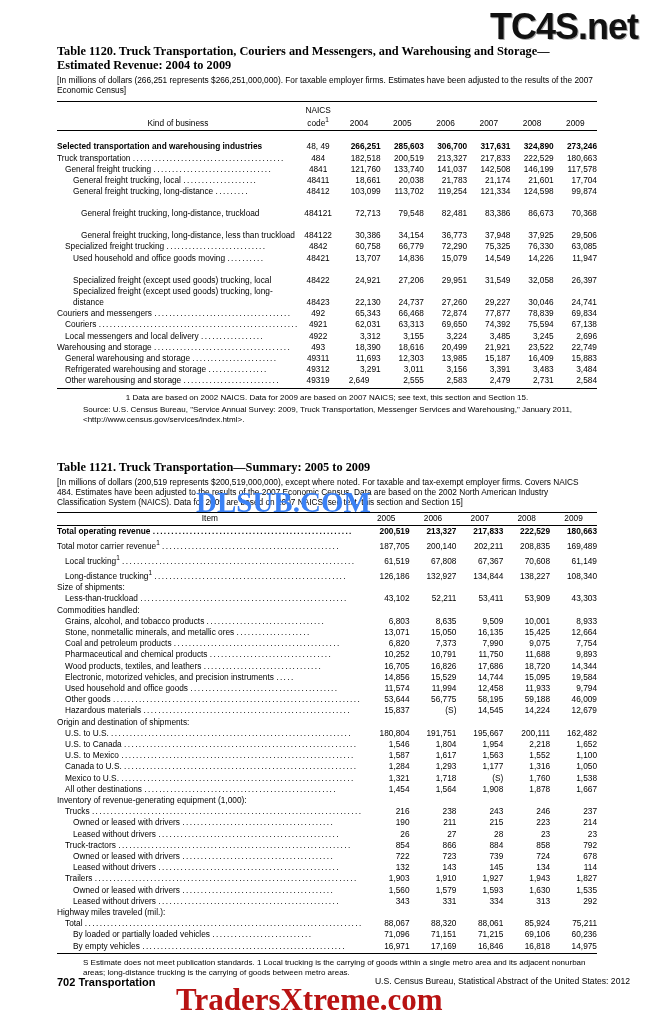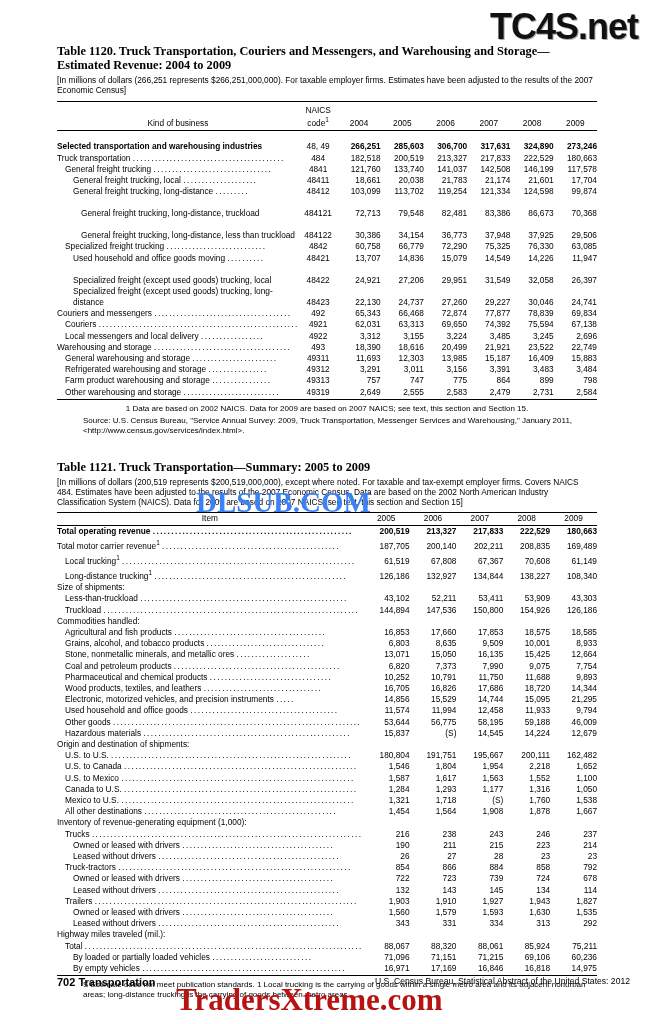--- a/index.html
+++ b/index.html
@@ -243,33 +243,23 @@
             <td class="lbl ind1" style="width: 218px; overflow: hidden; white-space: nowrap;">Refrigerated warehousing and storage <span style="letter-spacing:1.4px;">................</span></td>
             <td class="ctr" style="width: 54px;">49312</td>
             <td class="num" style="width: 62px;">3,291</td>
             <td class="num" style="width: 62px;">3,011</td>
             <td class="num" style="width: 62px;">3,156</td>
             <td class="num" style="width: 62px;">3,391</td>
             <td class="num" style="width: 62px;">3,483</td>
             <td class="num" style="width: 62px;">3,484</td>
           </tr>
           <tr class="row">
-            <td class="lbl ind1" style="width: 218px; overflow: hidden; white-space: nowrap;">Farm product warehousing and storage <span style="letter-spacing:1.4px;">................</span></td>
-            <td class="ctr" style="width: 54px;">49313</td>
-            <td class="num" style="width: 62px;">757</td>
-            <td class="num" style="width: 62px;">747</td>
-            <td class="num" style="width: 62px;">775</td>
-            <td class="num" style="width: 62px;">864</td>
-            <td class="num" style="width: 62px;">899</td>
-            <td class="num" style="width: 62px;">798</td>
-          </tr>
-          <tr class="row">
             <td class="lbl ind1" style="width: 218px; overflow: hidden; white-space: nowrap;">Other warehousing and storage <span style="letter-spacing:1.4px;">..........................</span></td>
             <td class="ctr" style="width: 54px;">49319</td>
-            <td class="num" style="width: 62px;">2,649</td>
+            <td class="num" style="width: 62px; text-align: center;">2,649</td>
             <td class="num" style="width: 62px;">2,555</td>
             <td class="num" style="width: 62px;">2,583</td>
             <td class="num" style="width: 62px;">2,479</td>
             <td class="num" style="width: 62px;">2,731</td>
             <td class="num" style="width: 62px;">2,584</td>
           </tr>
         </tbody>
     </table>
     <div style="border-top:1.1px solid #000;margin-top:1px;width:540px;"></div>
     <div class="note" style="margin-top:4px;text-align:center;">1 Data are based on 2002 NAICS. Data for 2009 are based on 2007 NAICS; see text, this section and Section 15.</div>
@@ -337,42 +327,26 @@
           </tr>
           <tr class="row">
             <td class="lbl ind1" style="width: 272px; overflow: hidden; white-space: nowrap;">Less-than-truckload <span style="letter-spacing:1.4px;">........................................................</span></td>
             <td class="num" style="width: 54px;">43,102</td>
             <td class="num" style="width: 54px;">52,211</td>
             <td class="num" style="width: 54px;">53,411</td>
             <td class="num" style="width: 54px;">53,909</td>
             <td class="num" style="width: 54px;">43,303</td>
           </tr>
           <tr class="row">
-            <td class="lbl ind1" style="width: 272px; overflow: hidden; white-space: nowrap;">Truckload <span style="letter-spacing:1.4px;">.....................................................................</span></td>
-            <td class="num" style="width: 54px;">144,894</td>
-            <td class="num" style="width: 54px;">147,536</td>
-            <td class="num" style="width: 54px;">150,800</td>
-            <td class="num" style="width: 54px;">154,926</td>
-            <td class="num" style="width: 54px;">126,186</td>
-          </tr>
-          <tr class="row">
             <td class="lbl ind0" style="width: 272px;">Commodities handled:</td>
             <td class="num" style="width: 54px;"></td>
             <td class="num" style="width: 54px;"></td>
             <td class="num" style="width: 54px;"></td>
             <td class="num" style="width: 54px;"></td>
             <td class="num" style="width: 54px;"></td>
-          </tr>
-          <tr class="row">
-            <td class="lbl ind1" style="width: 272px; overflow: hidden; white-space: nowrap;">Agricultural and fish products <span style="letter-spacing:1.4px;">.........................................</span></td>
-            <td class="num" style="width: 54px;">16,853</td>
-            <td class="num" style="width: 54px;">17,660</td>
-            <td class="num" style="width: 54px;">17,853</td>
-            <td class="num" style="width: 54px;">18,575</td>
-            <td class="num" style="width: 54px;">18,585</td>
           </tr>
           <tr class="row">
             <td class="lbl ind1" style="width: 272px; overflow: hidden; white-space: nowrap;">Grains, alcohol, and tobacco products <span style="letter-spacing:1.4px;">................................</span></td>
             <td class="num" style="width: 54px;">6,803</td>
             <td class="num" style="width: 54px;">8,635</td>
             <td class="num" style="width: 54px;">9,509</td>
             <td class="num" style="width: 54px;">10,001</td>
             <td class="num" style="width: 54px;">8,933</td>
           </tr>
           <tr class="row">
@@ -406,21 +380,21 @@
             <td class="num" style="width: 54px;">17,686</td>
             <td class="num" style="width: 54px;">18,720</td>
             <td class="num" style="width: 54px;">14,344</td>
           </tr>
           <tr class="row">
             <td class="lbl ind1" style="width: 272px; overflow: hidden; white-space: nowrap;">Electronic, motorized vehicles, and precision instruments <span style="letter-spacing:1.4px;">.....</span></td>
             <td class="num" style="width: 54px;">14,856</td>
             <td class="num" style="width: 54px;">15,529</td>
             <td class="num" style="width: 54px;">14,744</td>
             <td class="num" style="width: 54px;">15,095</td>
-            <td class="num" style="width: 54px;">21,295</td>
+            <td class="num" style="width: 54px;">19,584</td>
           </tr>
           <tr class="row">
             <td class="lbl ind1" style="width: 272px; overflow: hidden; white-space: nowrap;">Used household and office goods <span style="letter-spacing:1.4px;">........................................</span></td>
             <td class="num" style="width: 54px;">11,574</td>
             <td class="num" style="width: 54px;">11,994</td>
             <td class="num" style="width: 54px;">12,458</td>
             <td class="num" style="width: 54px;">11,933</td>
             <td class="num" style="width: 54px;">9,794</td>
           </tr>
           <tr class="row">

